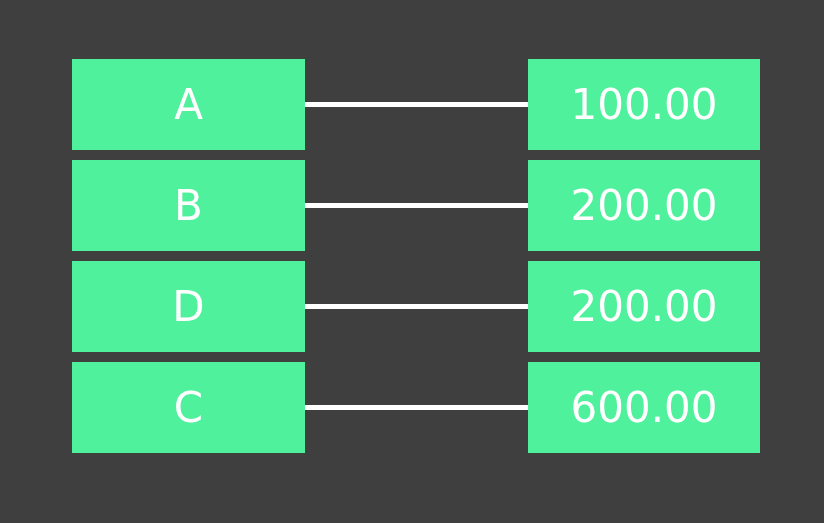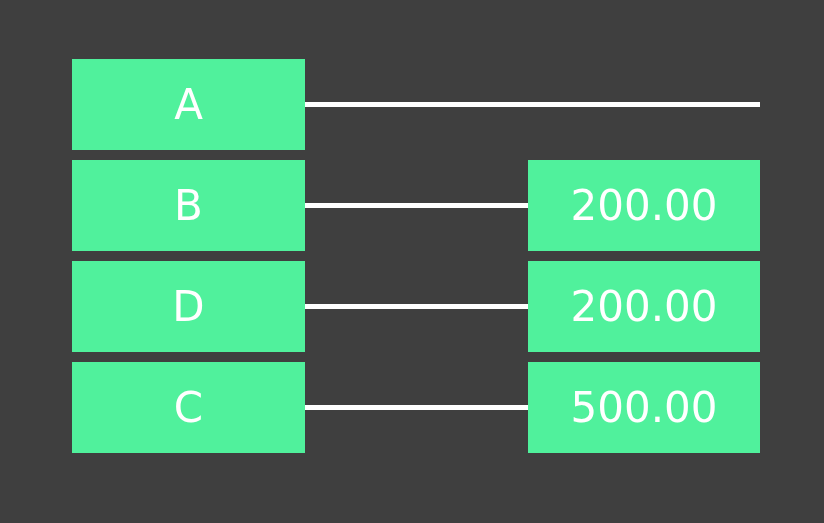--- a/index.html
+++ b/index.html
@@ -62,20 +62,23 @@
 
 <div class="diagram">
 
   <div class="row">
     <div class="box left-box">
       <span>A</span>
     </div>
     <div class="connector">
       <div class="line"></div>
     </div>
+    <div class="box right-box">
+      <span>100.00</span>
+    </div>
   </div>
 
   <div class="row">
     <div class="box left-box">
       <span>B</span>
     </div>
     <div class="connector">
       <div class="line"></div>
     </div>
     <div class="box right-box">
@@ -96,17 +99,17 @@
   </div>
 
   <div class="row">
     <div class="box left-box">
       <span>C</span>
     </div>
     <div class="connector">
       <div class="line"></div>
     </div>
     <div class="box right-box">
-      <span>500.00</span>
+      <span>600.00</span>
     </div>
   </div>
 
 </div>
 
 </body></html>

